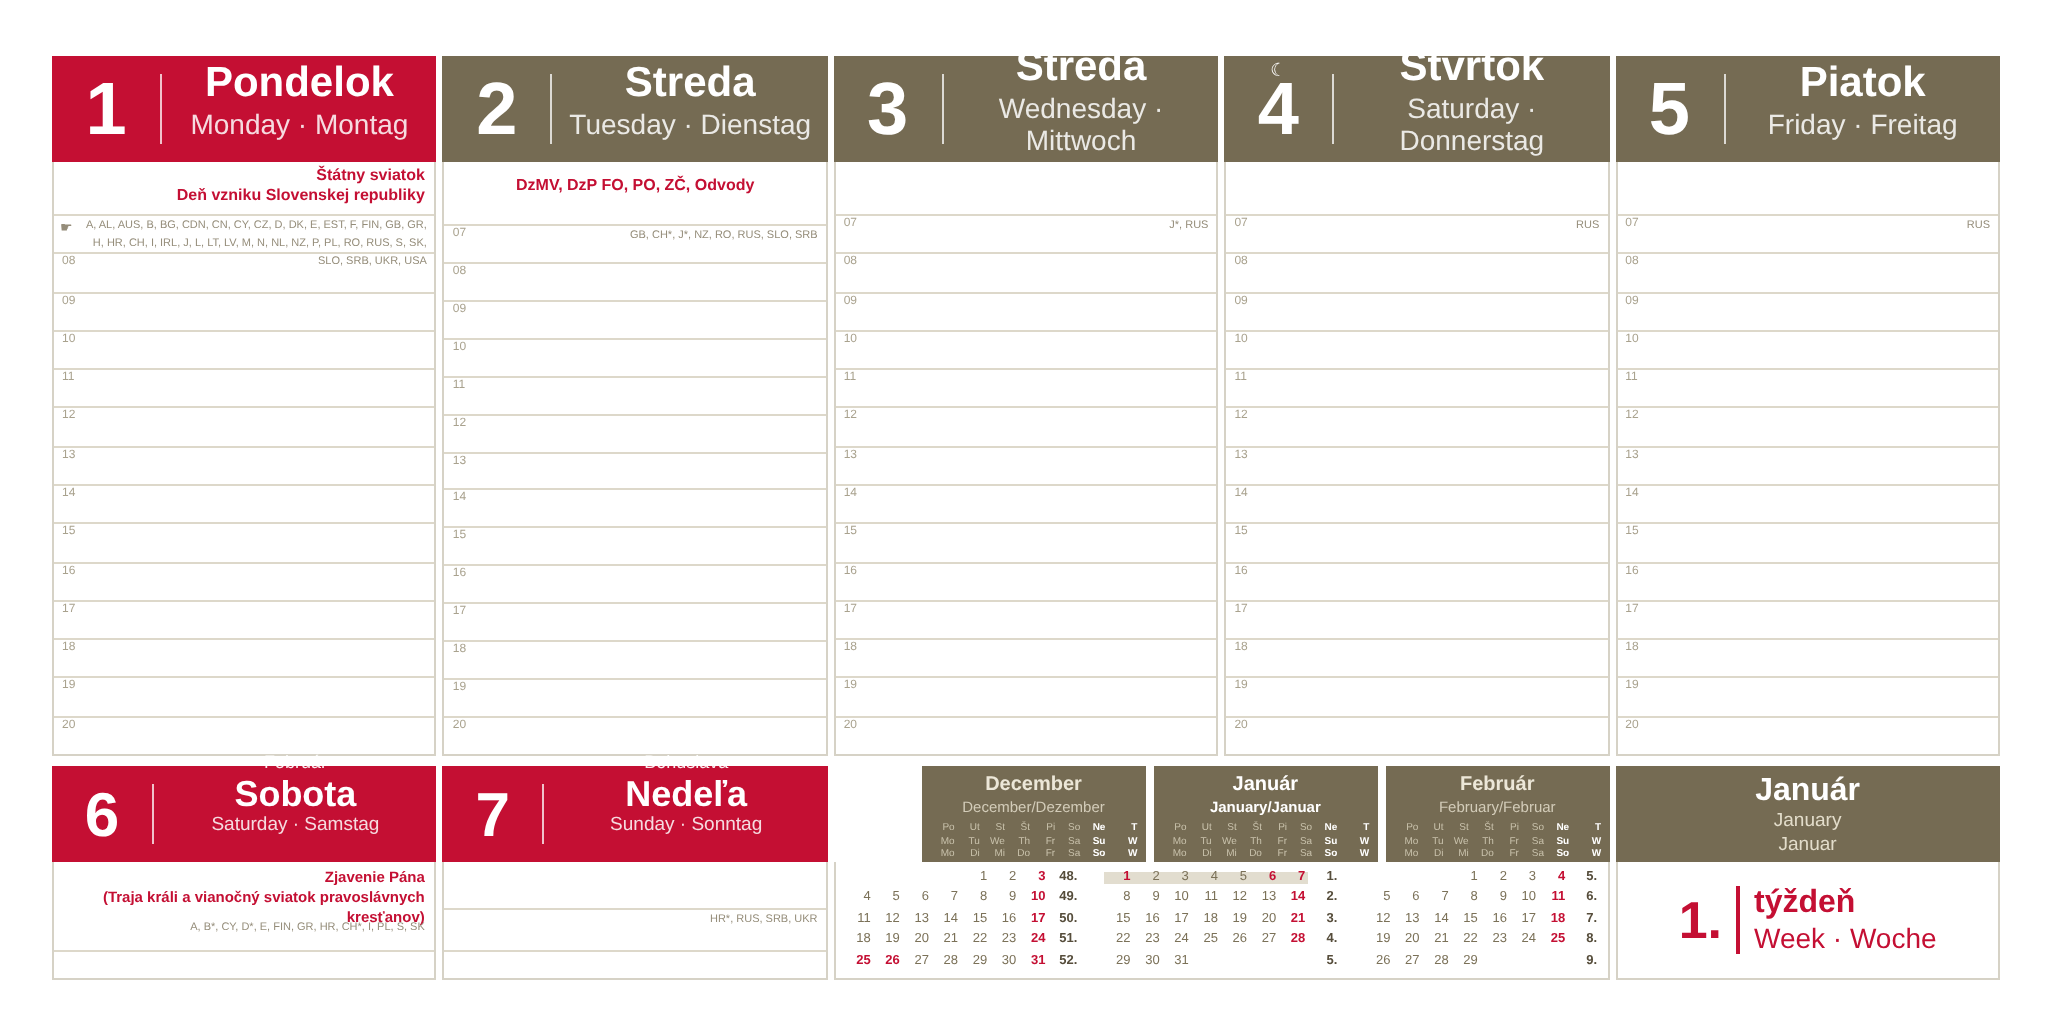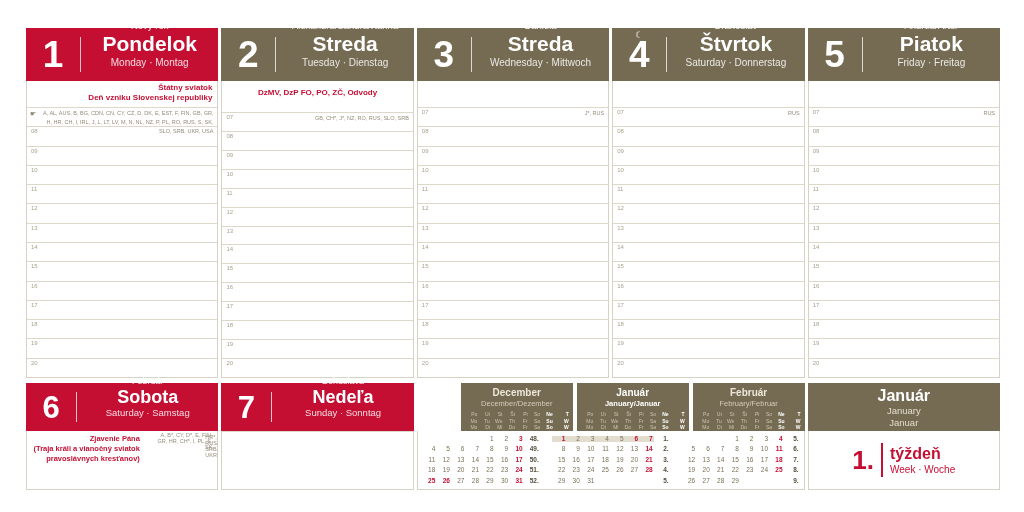--- a/index.html
+++ b/index.html
@@ -16,42 +16,42 @@
   .day-header{height:53px;display:flex;align-items:stretch;color:#fff;}
   .day-header.red{background:#c40f33;}
   .day-header.olive{background:#756b53;}
   .num-wrap{width:54px;position:relative;display:flex;align-items:center;justify-content:center;}
   .day-num{font-size:37px;font-weight:bold;line-height:1;}
   .moon{position:absolute;top:2px;left:0;right:0;text-align:center;font-size:9px;color:#fff;}
   .vline{width:1px;background:rgba(255,255,255,.75);margin:9px 0;}
   .title-wrap{flex:1;display:flex;flex-direction:column;justify-content:center;text-align:center;line-height:1.12;padding-bottom:20px;min-width:0;}
   .day-name{font-size:9.5px;color:rgba(255,255,255,.92);white-space:nowrap;}
   .day-title{font-size:21px;font-weight:bold;margin:1px 0;}
-  .day-sub{font-size:10px;color:rgba(255,255,255,.85);}
+  .day-sub{font-size:14px;color:rgba(255,255,255,.85);}
   .day-body{flex:1;background:#fff;border:1px solid #d6d2c6;border-top:none;display:flex;flex-direction:column;min-height:0;}
   .note-area{height:24px;padding:2px 5px 0;font-size:8px;font-weight:bold;color:#c40f33;line-height:1.25;}
   .note-area.right{text-align:right;}
   .note-area.center{text-align:center;padding-top:7px;}
   .rows{flex:1;display:flex;flex-direction:column;min-height:0;}
   .hrow{flex:1;border-top:1px solid #ddd8ca;position:relative;}
   .hlabel{position:absolute;left:4px;top:1px;font-size:6px;color:#a9a28e;}
   .hcodes{position:absolute;right:4px;top:2px;font-size:5.5px;color:#958d7a;}
   .hand-icon{position:absolute;left:3px;top:2px;font-size:7px;color:#958d7a;}
   .codes-block{position:absolute;left:12px;right:4px;top:1px;font-size:5.5px;line-height:1.65;color:#958d7a;text-align:right;}
 
   
   .bottom-row{display:flex;gap:3px;height:107px;margin-top:5px;}
   .bday-col{width:192.4px;display:flex;flex-direction:column;}
   .day-header.small{height:48px;}
   .small .num-wrap{width:50px;}
   .small .day-num{font-size:31px;}
   .small .day-title{font-size:18px;}
   .small .day-name{font-size:9px;}
   .small .day-sub{font-size:9.5px;}
-  .bday-body{flex:1;background:#fff;border:1px solid #d6d2c6;border-top:none;display:flex;flex-direction:row;}
+  .bday-body{flex:1;background:#fff;border:1px solid #d6d2c6;border-top:none;display:flex;flex-direction:column;}
   .b-note{padding:3px 5px 0;font-size:7.5px;font-weight:bold;color:#c40f33;text-align:right;line-height:1.3;height:26px;}
   .b-codes{text-align:right;font-size:5.5px;color:#958d7a;padding:1px 5px;height:13px;}
   .b-blank{flex:1;border-top:1px solid #ddd8ca;}
   .b-row1{height:23px;}
   .b-row2{height:20px;border-top:1px solid #ddd8ca;position:relative;}
 
   
   .minis{flex:1;display:flex;flex-direction:column;min-width:0;}
   .mc-headers{display:flex;gap:4px;height:48px;padding-left:44px;}
   .mc-header{flex:1;background:#756b53;text-align:center;padding-top:4px;min-width:0;}
@@ -70,21 +70,21 @@
 
   
   .right-panel{width:192.4px;display:flex;flex-direction:column;}
   .rp-header{height:48px;background:#756b53;color:#fff;text-align:center;display:flex;flex-direction:column;justify-content:center;line-height:1.2;}
   .rp-title{font-size:16px;font-weight:bold;}
   .rp-sub{font-size:9.5px;color:#e3ddcb;}
   .rp-body{flex:1;background:#fff;border:1px solid #d6d2c6;border-top:none;display:flex;align-items:center;justify-content:center;}
   .rp-num{font-size:26px;font-weight:bold;color:#c40f33;margin-right:7px;}
   .rp-div{width:2px;height:34px;background:#c40f33;margin-right:7px;}
   .rp-label{font-size:16px;font-weight:bold;color:#c40f33;line-height:1.15;}
-  .rp-sublabel{font-size:10px;color:#c40f33;font-weight:normal;}
+  .rp-sublabel{font-size:14px;color:#c40f33;font-weight:normal;}
 </style>
 </head>
 <body>
 
 <div class="board">
   <div class="top-row">
   <div class="day-col">
     <div class="day-header red">
       <div class="num-wrap">
 

